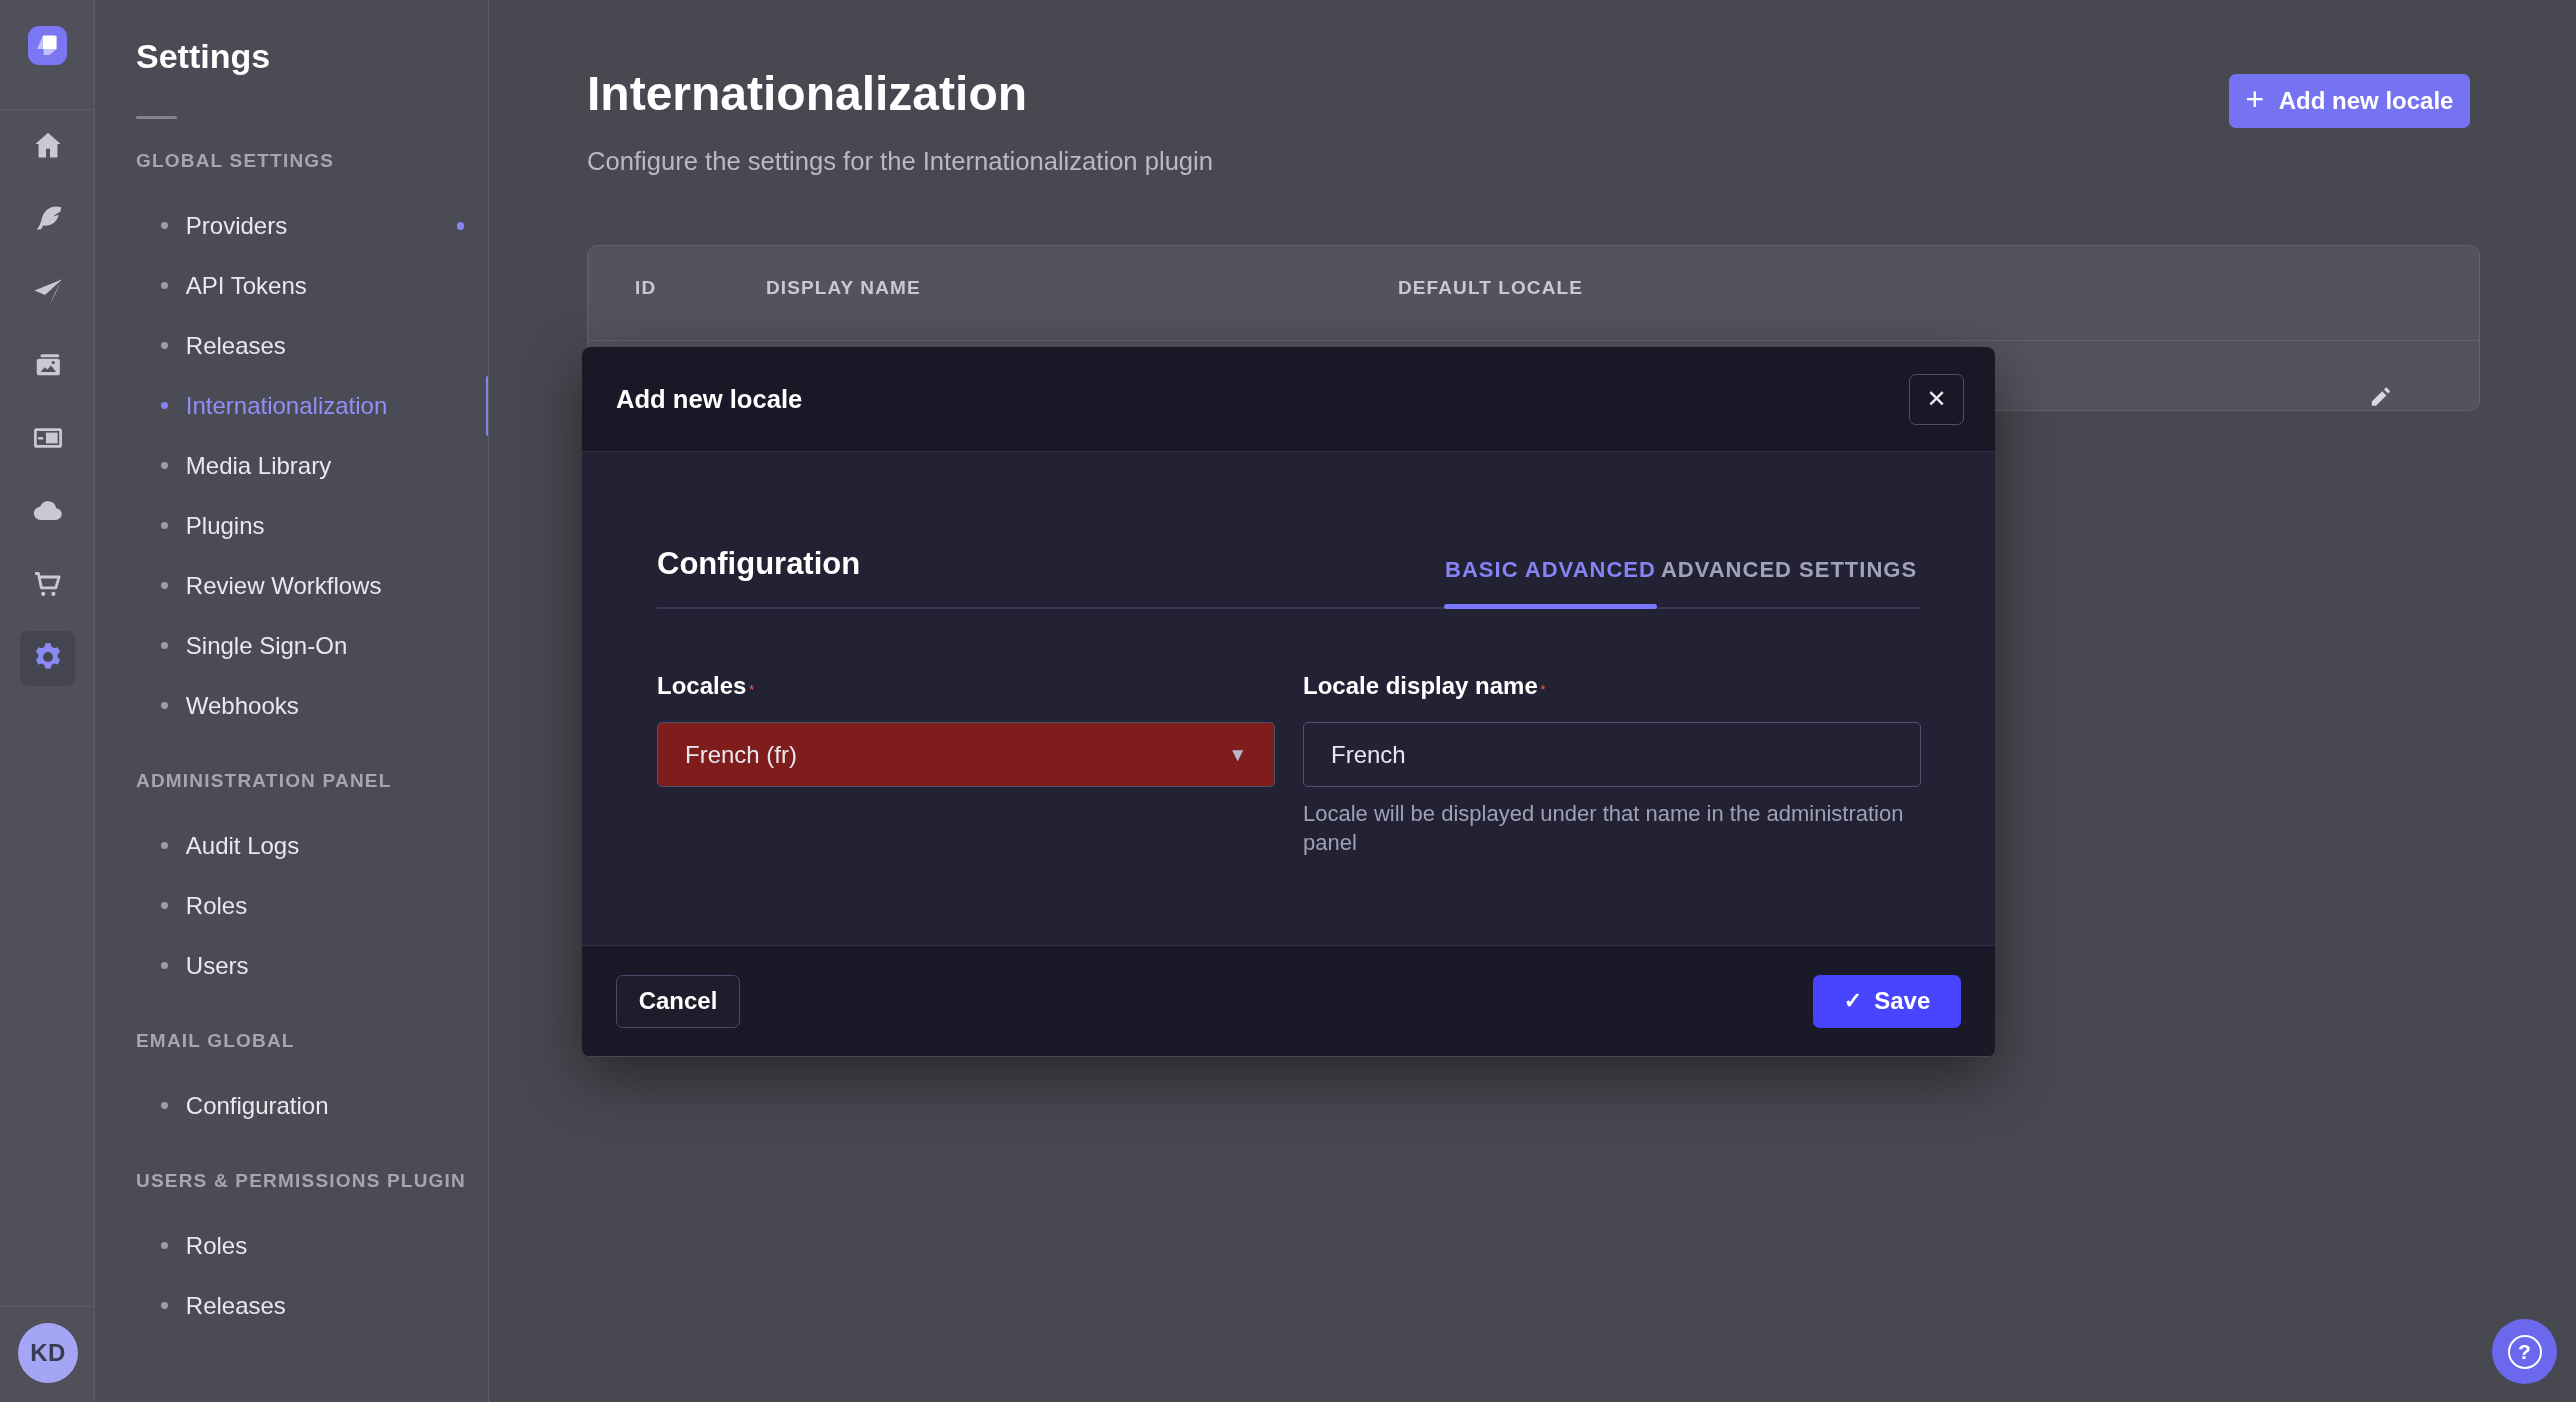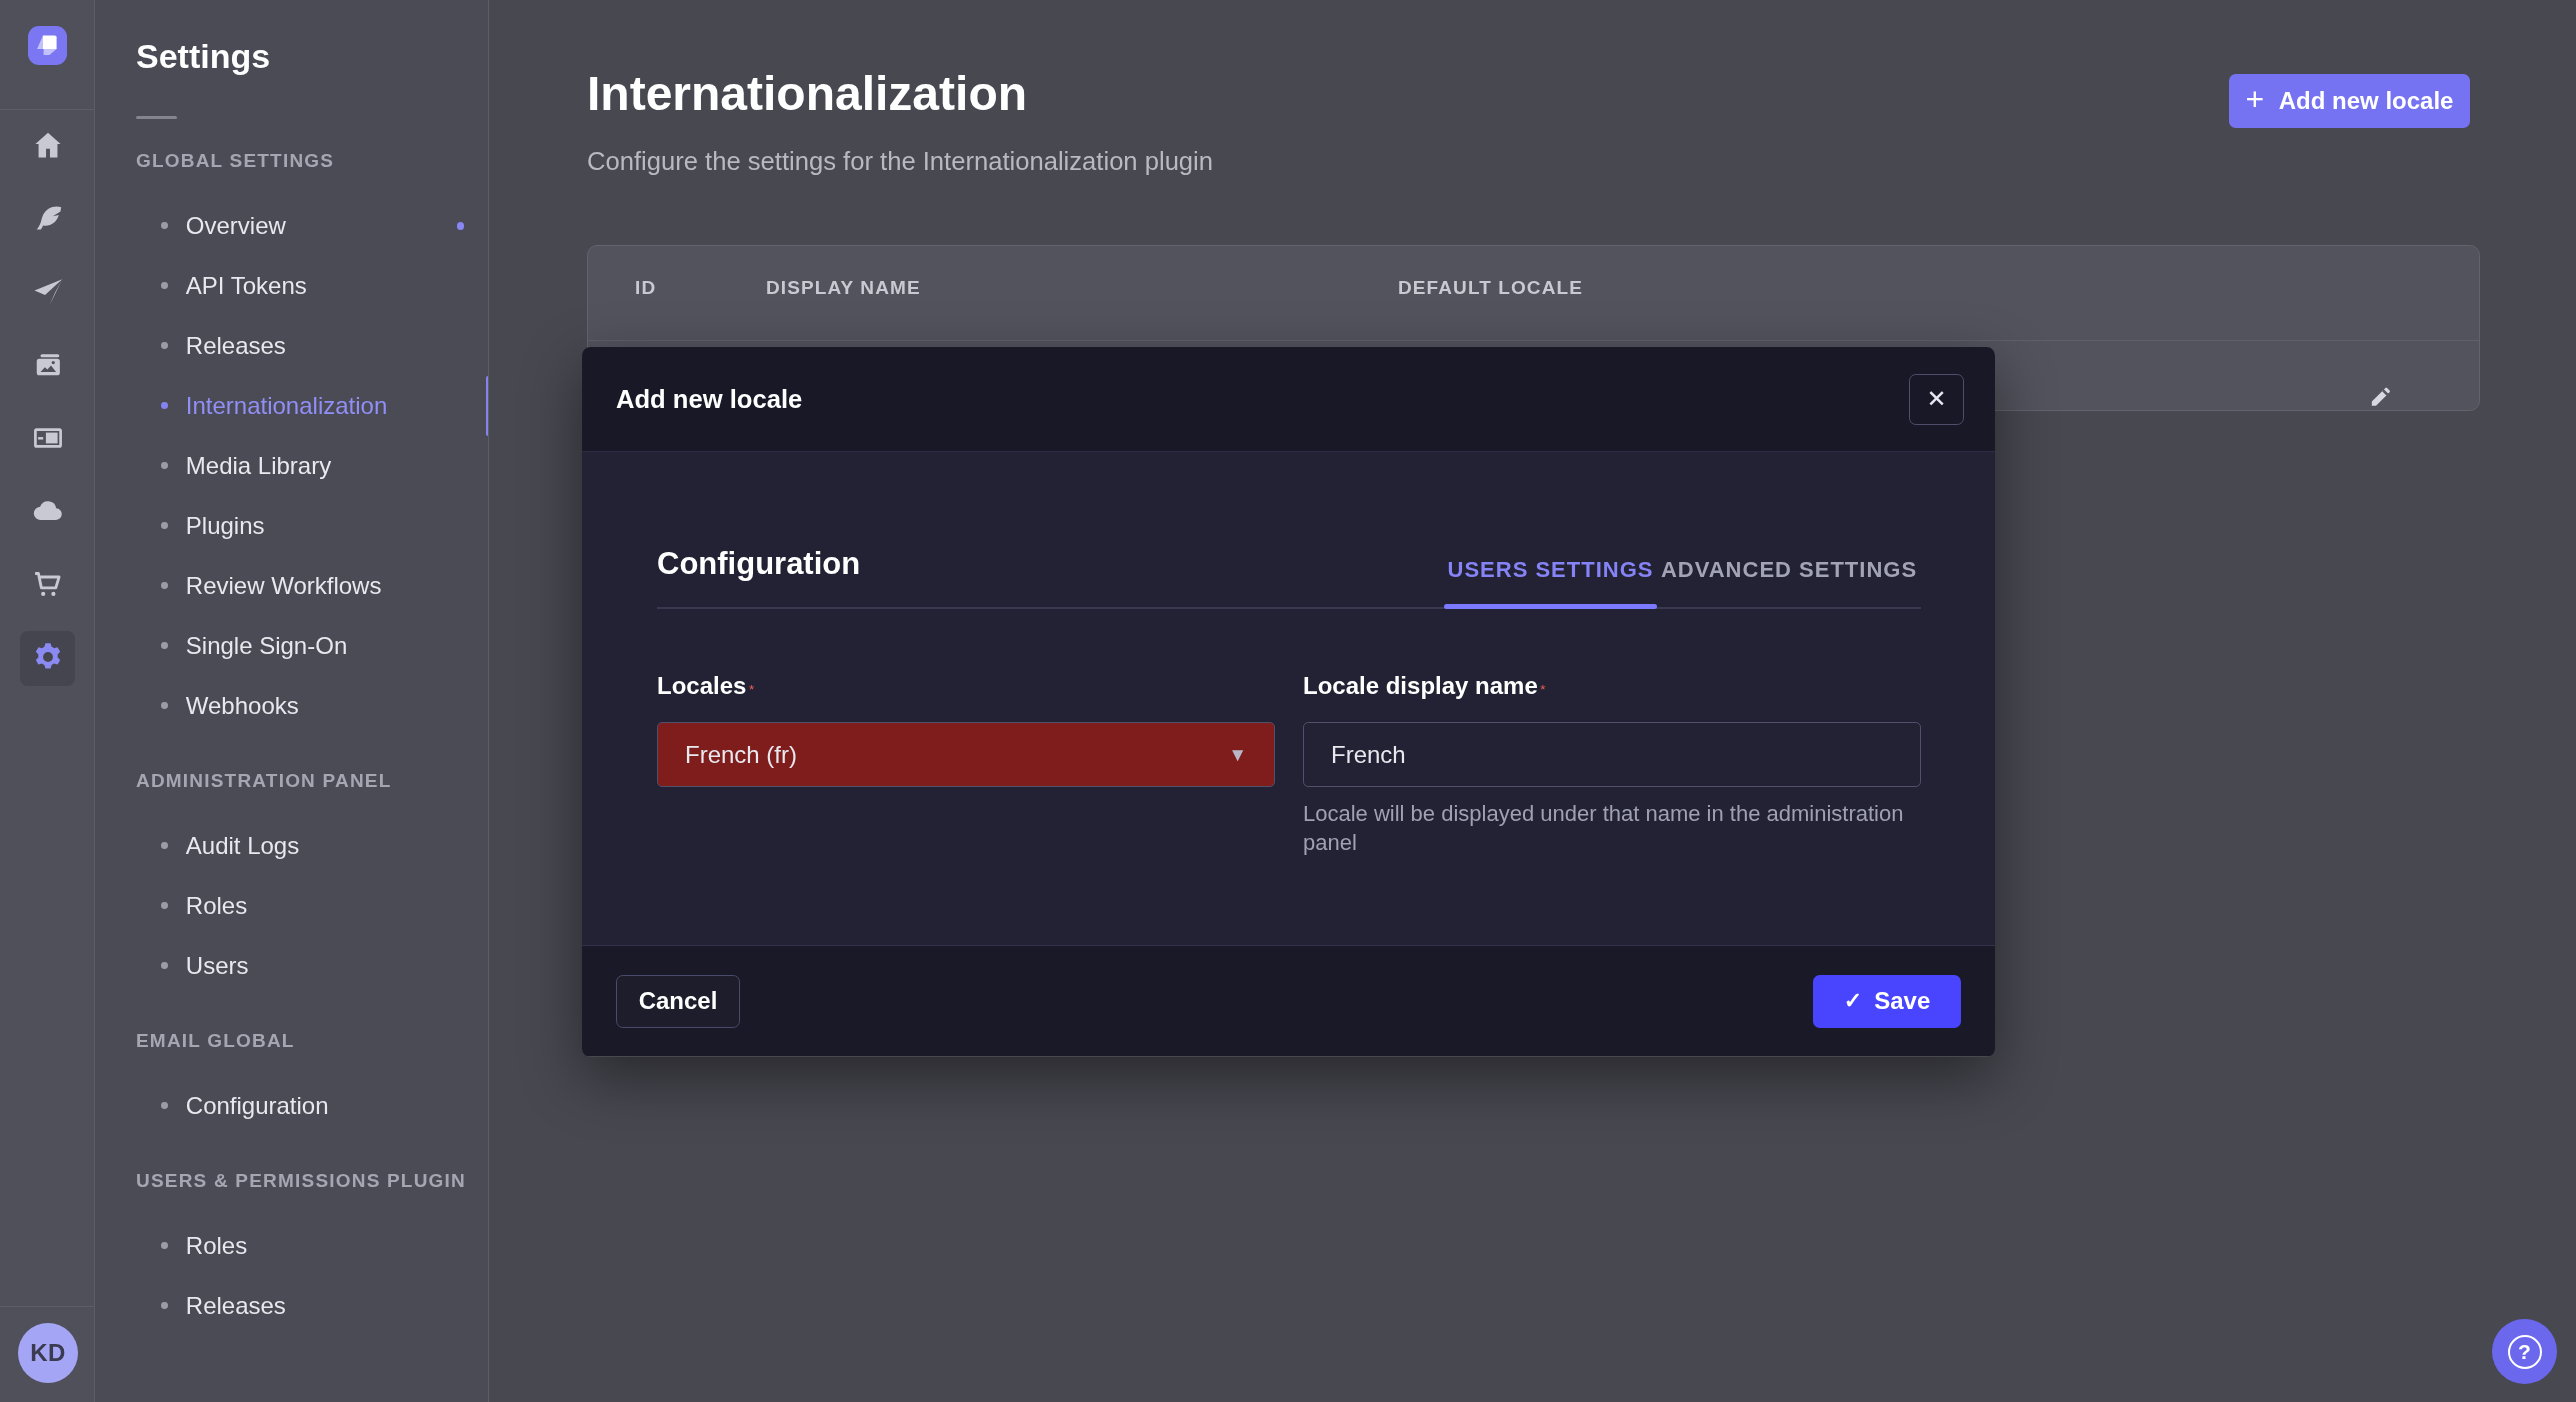--- a/index.html
+++ b/index.html
@@ -197,21 +197,21 @@
   </aside>
 
   <aside class="subnav">
     <h1>Settings</h1>
     <div class="title-underline"></div>
 
     <div class="section-heading">GLOBAL SETTINGS</div>
     <div class="section-items">
       <div class="nav-item">
         <span class="bullet"></span>
-        <span class="nav-label">Overview</span>
+        <span class="nav-label">Providers</span>
         <span class="notif-dot"></span>
       </div>
       <div class="nav-item">
         <span class="bullet"></span>
         <span class="nav-label">API Tokens</span>
       </div>
       <div class="nav-item">
         <span class="bullet"></span>
         <span class="nav-label">Releases</span>
       </div>
@@ -313,21 +313,21 @@
       <span class="modal-title">Add new locale</span>
       <button class="close-btn">
         <span>✕</span>
       </button>
     </div>
 
     <div class="modal-body">
       <div class="config-title">Configuration</div>
 
       <div class="tabs">
-        <div class="tab tab-basic">USERS SETTINGS</div>
+        <div class="tab tab-basic">BASIC ADVANCED</div>
         <div class="tab tab-advanced">ADVANCED SETTINGS</div>
       </div>
       <div class="tabs-divider"></div>
       <div class="tab-underline"></div>
 
       <div class="field field-locales">
         <div>
           <span class="field-label">Locales</span><span class="req">*</span>
         </div>
         <div class="select-box">

